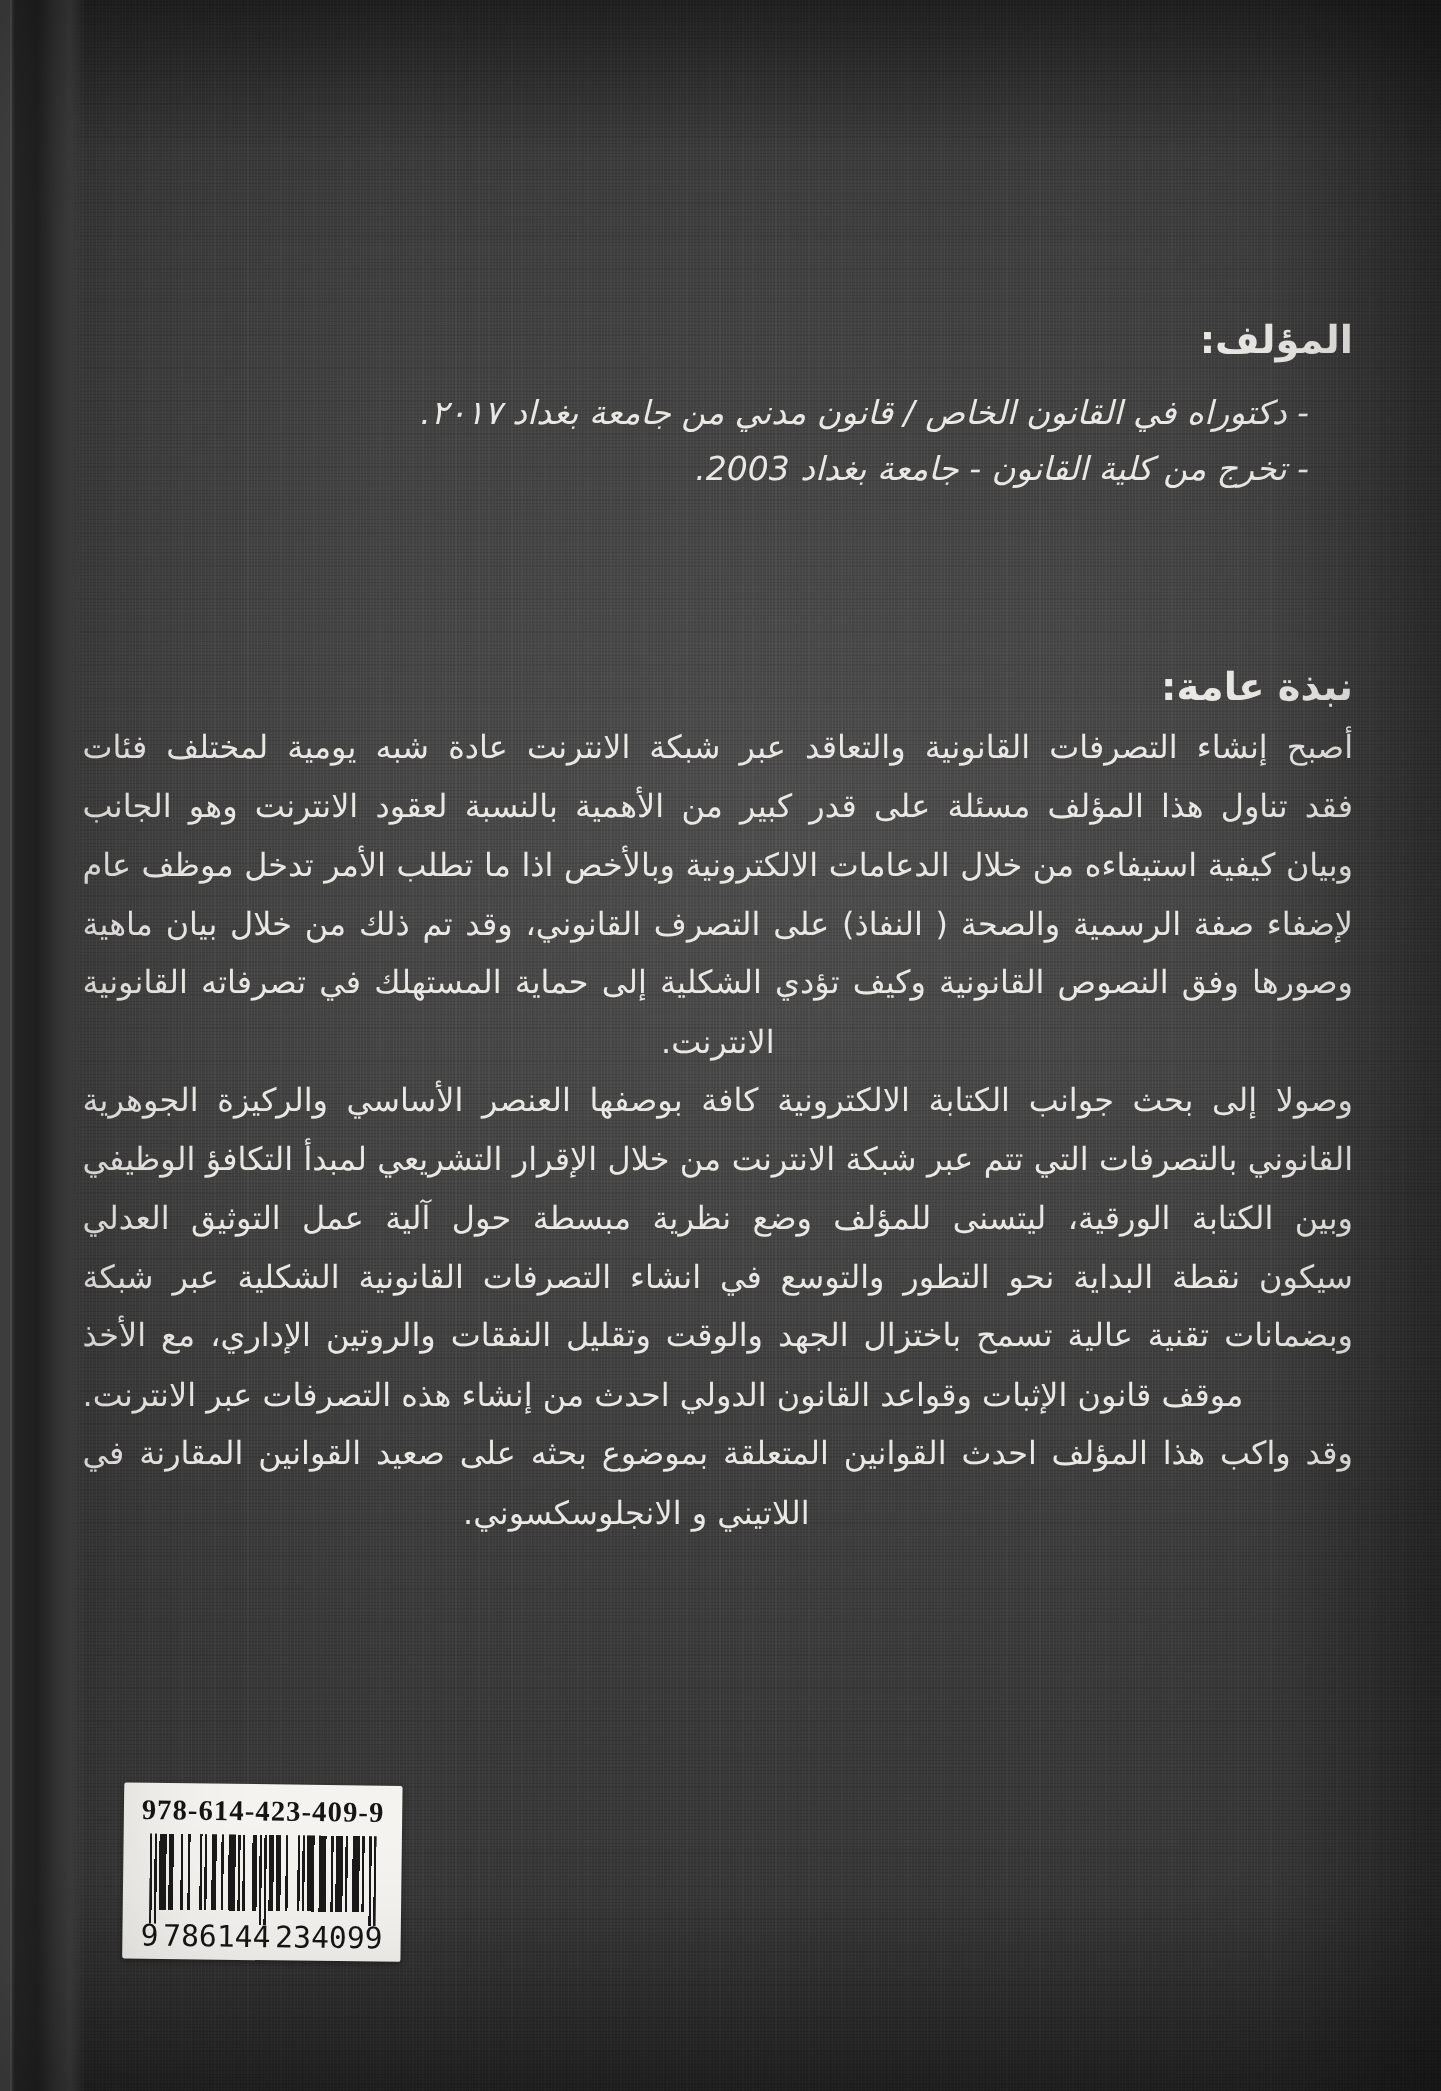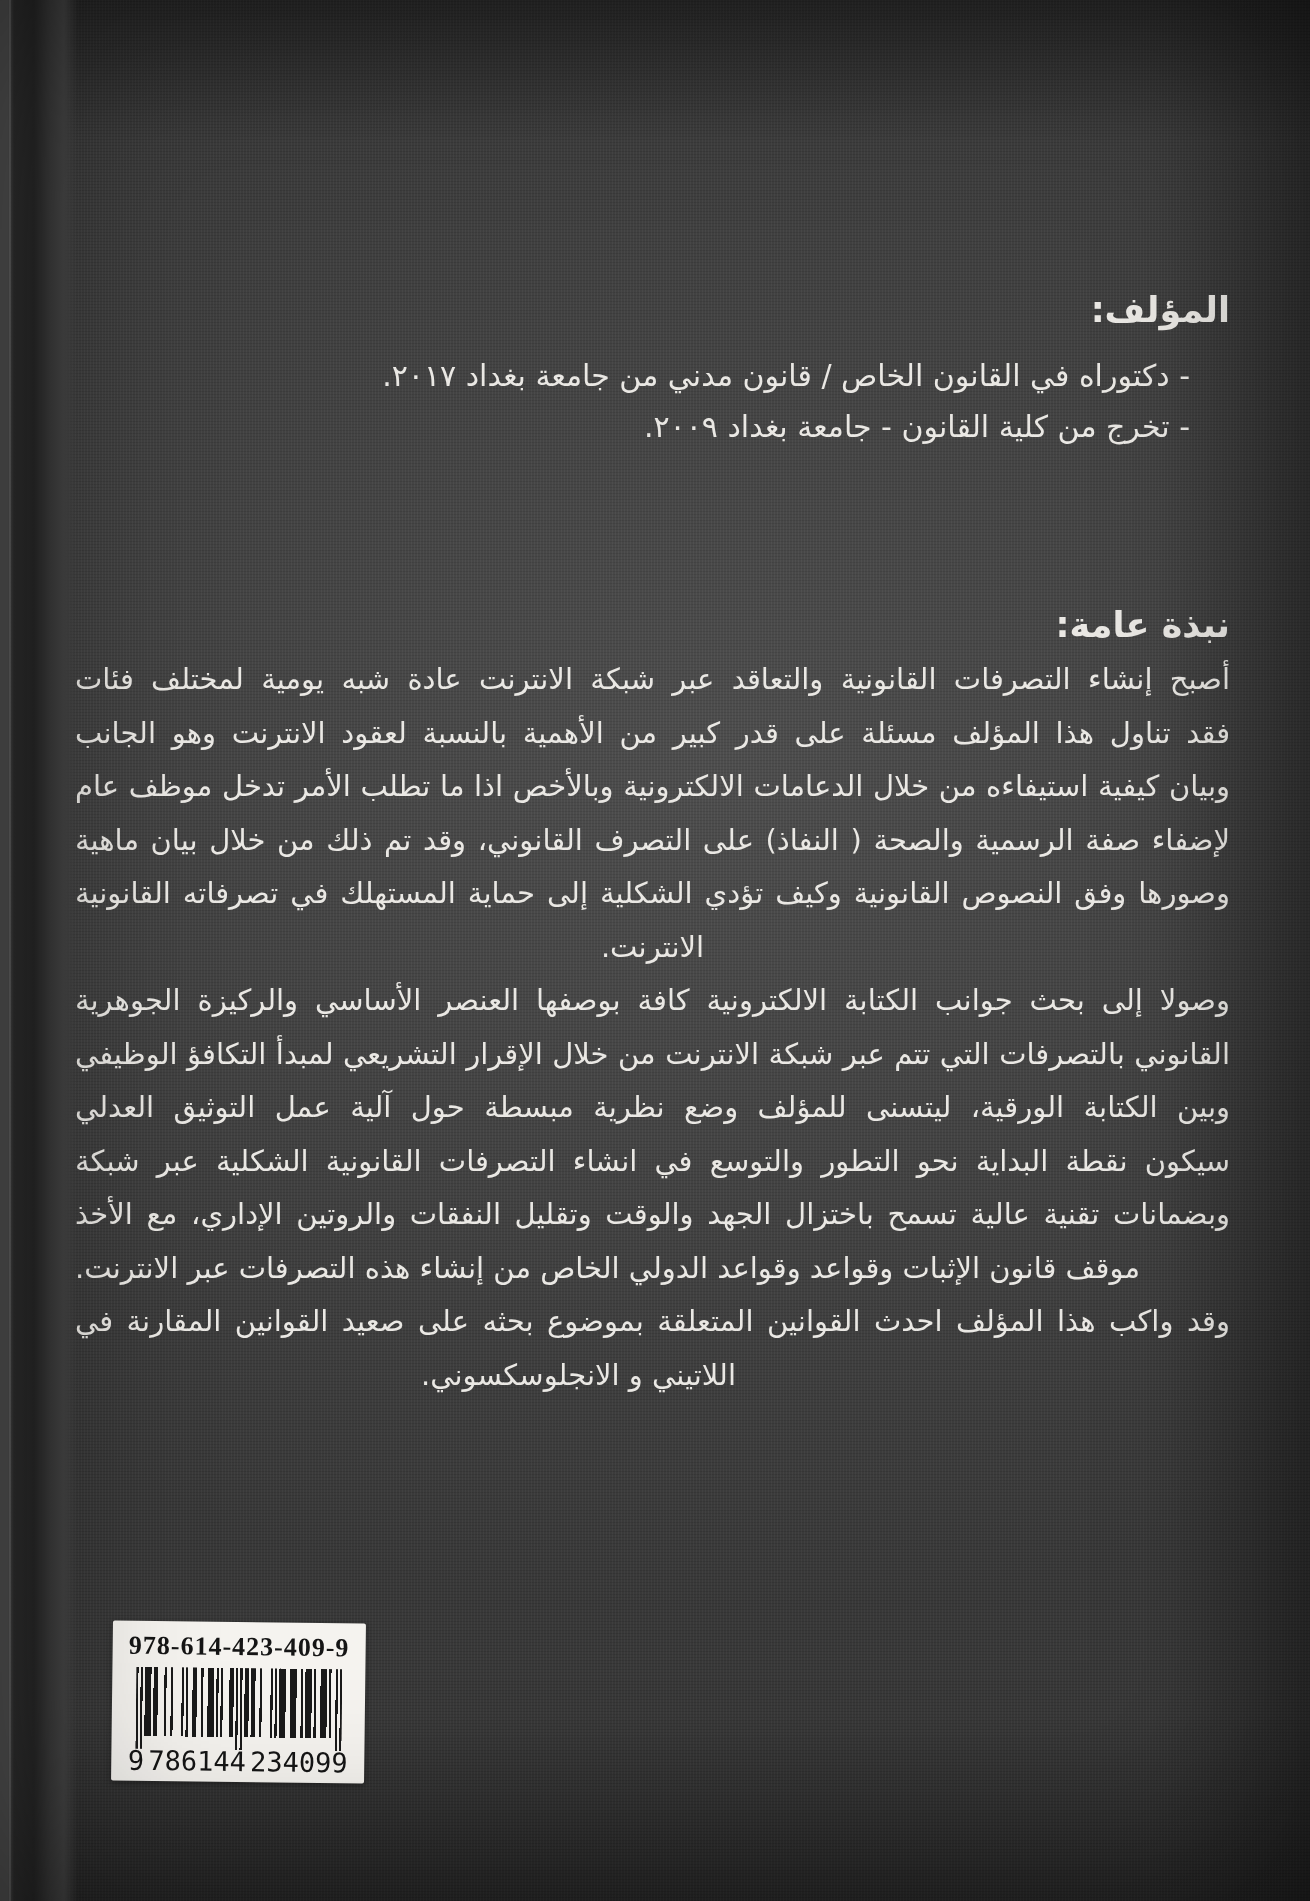--- a/index.html
+++ b/index.html
@@ -27,21 +27,21 @@
       rgba(67,67,67,0) 78px);
   }
   .spine-highlight{
     position:absolute;left:9px;top:0;bottom:0;width:2px;
     background:rgba(255,255,255,0.13);
   }
   
   .author-block{position:absolute;top:288px;right:80px;left:75px;text-align:right;}
   .section-heading{font-size:35px;font-weight:bold;line-height:44px;letter-spacing:0;}
   .author-items{margin-top:18px;padding-left:0;padding-right:40px;}
-  .author-item{font-size:30px;line-height:51px;white-space:nowrap;}
+  .author-item{font-size:30px;line-height:51px;white-space:nowrap;font-style:italic;}
   
   .overview-heading{position:absolute;top:603px;right:80px;text-align:left;}
   .overview-lines{position:absolute;top:653px;right:80px;left:75px;}
   .bl{height:53.5px;line-height:53.5px;font-size:29px;overflow:hidden;}
   .bl.justify{text-align:justify;text-align-last:justify;}
   .bl.right{text-align:center;}
   .bl.left{text-align:left;}
   .bl.right-indent{text-align:center;padding-left:0;padding-right:148px;}
   
   .barcode-label{
@@ -69,39 +69,39 @@
 <body>
 
 <div class="cover">
   <div class="spine"></div>
   <div class="spine-highlight"></div>
 
   <div class="author-block">
     <div class="section-heading">المؤلف:</div>
     <div class="author-items">
         <div class="author-item">- دكتوراه في القانون الخاص / قانون مدني من جامعة بغداد ٢٠١٧.</div>
-        <div class="author-item">- تخرج من كلية القانون - جامعة بغداد ٢٠٠٩.</div>
+        <div class="author-item">- تخرج من كلية القانون - جامعة بغداد 2003.</div>
       </div>
   </div>
 
   <div class="overview-heading section-heading">نبذة عامة:</div>
 
   <div class="overview-lines">
       <div class="bl justify">أصبح إنشاء التصرفات القانونية والتعاقد عبر شبكة الانترنت عادة شبه يومية لمختلف فئات المجتمع، لذا</div>
       <div class="bl justify">فقد تناول هذا المؤلف مسئلة على قدر كبير من الأهمية بالنسبة لعقود الانترنت وهو الجانب الشكلي فيها</div>
       <div class="bl justify">وبيان كيفية استيفاءه من خلال الدعامات الالكترونية وبالأخص اذا ما تطلب الأمر تدخل موظف عام</div>
       <div class="bl justify">لإضفاء صفة الرسمية والصحة ( النفاذ) على التصرف القانوني، وقد تم ذلك من خلال بيان ماهية الشكلية</div>
       <div class="bl justify">وصورها وفق النصوص القانونية وكيف تؤدي الشكلية إلى حماية المستهلك في تصرفاته القانونية عبر شبكة</div>
       <div class="bl right">الانترنت.</div>
       <div class="bl justify">وصولا إلى بحث جوانب الكتابة الالكترونية كافة بوصفها العنصر الأساسي والركيزة الجوهرية للاعتراف</div>
       <div class="bl justify">القانوني بالتصرفات التي تتم عبر شبكة الانترنت من خلال الإقرار التشريعي لمبدأ التكافؤ الوظيفي بينها</div>
       <div class="bl justify">وبين الكتابة الورقية، ليتسنى للمؤلف وضع نظرية مبسطة حول آلية عمل التوثيق العدلي الالكتروني الذي</div>
       <div class="bl justify">سيكون نقطة البداية نحو التطور والتوسع في انشاء التصرفات القانونية الشكلية عبر شبكة الانترنت</div>
       <div class="bl justify">وبضمانات تقنية عالية تسمح باختزال الجهد والوقت وتقليل النفقات والروتين الإداري، مع الأخذ بالاعتبار</div>
-      <div class="bl left">موقف قانون الإثبات وقواعد وقواعد الدولي الخاص من إنشاء هذه التصرفات عبر الانترنت.</div>
+      <div class="bl left">موقف قانون الإثبات وقواعد القانون الدولي احدث من إنشاء هذه التصرفات عبر الانترنت.</div>
       <div class="bl justify">وقد واكب هذا المؤلف احدث القوانين المتعلقة بموضوع بحثه على صعيد القوانين المقارنة في النظامين</div>
       <div class="bl right-indent">اللاتيني و الانجلوسكسوني.</div>
     </div>
 
   <div class="barcode-label">
     <div class="isbn-top">978-614-423-409-9</div>
     <div class="bars-wrap">
       <svg id="bars" width="206" height="82" viewBox="0 0 95 32" preserveAspectRatio="none" shape-rendering="crispEdges">
           <rect x="0" y="0" width="1" height="32" fill="#1a1a1a"></rect>
           <rect x="2" y="0" width="1" height="32" fill="#1a1a1a"></rect>

